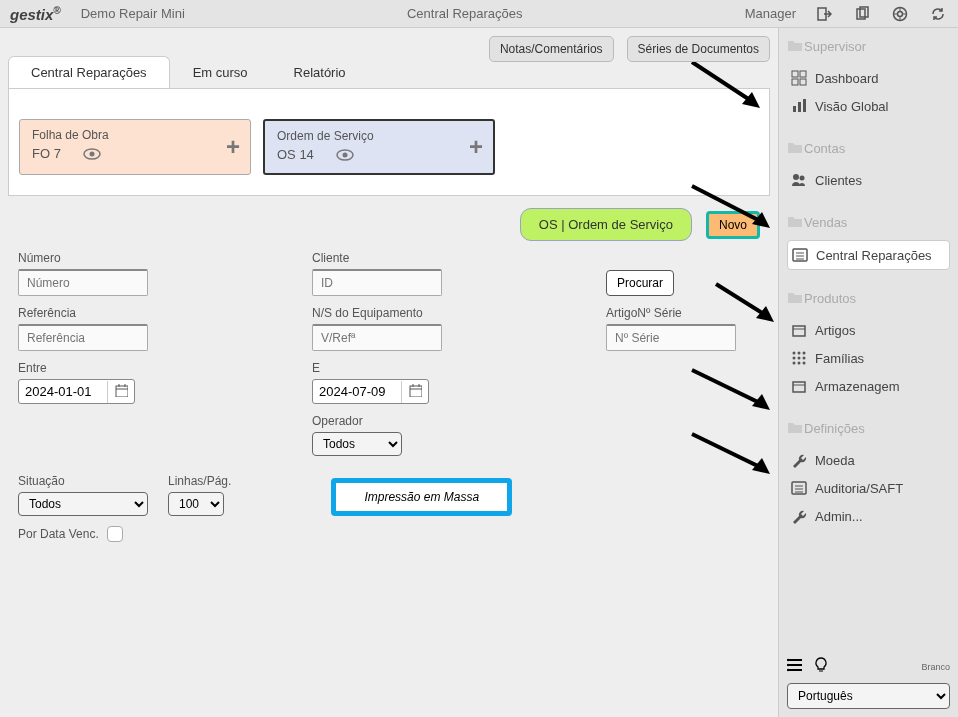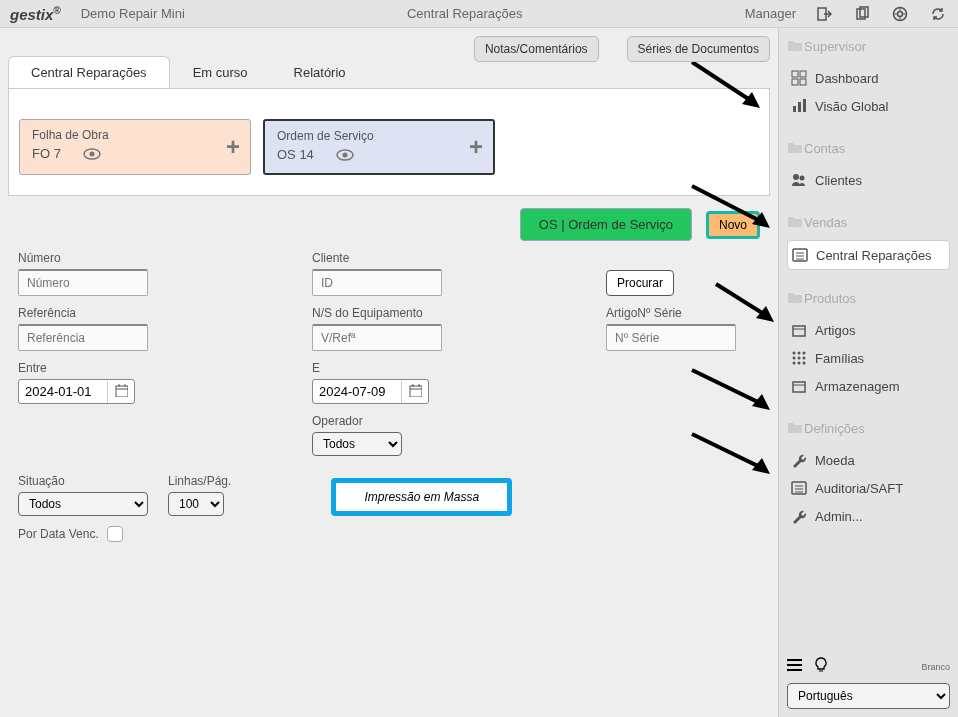--- a/index.html
+++ b/index.html
@@ -14,21 +14,21 @@
   .header-right { display: flex; align-items: center; gap: 18px; }
   .header-user { color: #666; font-size: 13px; }
   .header-icon { width: 20px; height: 20px; display: flex; align-items: center; justify-content: center; color: #555; cursor: pointer; }
   
   
   .layout { display: flex; height: calc(100% - 28px); }
   .main { flex: 1; background: #eeeeee; padding: 8px; overflow: auto; position: relative; }
   .sidebar { width: 180px; background: #e4e4e4; border-left: 1px solid #ccc; padding: 10px 8px 8px 8px; position: relative; }
   
   
-  .top-btns { display: flex; gap: 28px; justify-content: flex-end; margin-bottom: -6px; position: relative; z-index: 2; }
+  .top-btns { display: flex; gap: 13px; justify-content: flex-end; margin-bottom: -6px; position: relative; z-index: 2; }
   .top-btn { background: #e2e2e2; border: 1px solid #bbb; border-radius: 5px; padding: 5px 10px; font-size: 12px; color: #333; cursor: pointer; }
   
   
   .tabs { display: flex; border-bottom: 1px solid #ccc; background: #eeeeee; }
   .tab { padding: 8px 22px; font-size: 13px; color: #333; cursor: pointer; border: 1px solid transparent; border-bottom: none; background: transparent; border-radius: 6px 6px 0 0; }
   .tab.active { background: #fff; border-color: #ccc; }
   .tab-body { background: #fff; border: 1px solid #ccc; border-top: none; padding: 30px 10px 20px 10px; margin-bottom: 6px; }
   
   
   .cards { display: flex; gap: 12px; margin-top: 0; }
@@ -36,21 +36,21 @@
   .card.fo { background: #fde2d2; }
   .card.os { background: #dee3f4; border: 2.5px solid #333; }
   .card-title { font-size: 12px; color: #555; }
   .card-sub { font-size: 13px; color: #555; margin-top: 4px; display: flex; align-items: center; gap: 22px; }
   .card-plus { position: absolute; right: 10px; top: 50%; transform: translateY(-50%); font-size: 24px; font-weight: bold; color: #777; }
   .eye { width:18px; height:12px; display:inline-block; }
   
   
   .form-band { background: #eeeeee; padding:  6px 10px 14px 10px; }
   .pill-row { display: flex; justify-content: flex-end; align-items: center; gap: 14px; margin-bottom: 10px; }
-  .pill { background: #22c55e; border: 1px solid #9aa2c6; border-radius: 4px; padding: 8px 18px; font-size: 13px; color: #333; }
+  .pill { background: #bef264; border: 1px solid #9aa2c6; border-radius: 11px; padding: 8px 18px; font-size: 13px; color: #333; }
   .btn-novo { background: #fdba74; border: 3px solid #14b8a6; border-radius: 4px; padding: 4px 10px; font-size: 12px; cursor: pointer; }
   
   .form-grid { display: grid; grid-template-columns: 280px 280px 1fr; gap: 10px 14px; }
   .fld-label { font-size: 12px; color: #555; margin-bottom: 4px; display: block; }
   .fld-input { border: 1px solid #aaa; border-top: 2px solid #888; background: #fafafa; padding: 5px 8px; font-size: 12px; color: #666; width: 130px; border-radius: 2px; }
   .date-wrap { display: inline-flex; align-items: center; border: 1px solid #888; background: #fff; border-radius: 3px; }
   .date-wrap input { border: none; background: transparent; padding: 4px 6px; font-size: 13px; width: 88px; }
   .date-wrap .cal { padding: 2px 6px; border-left: 1px solid #ccc; }
   .select { border: 1px solid #666; border-radius: 4px; padding: 3px 6px; font-size: 12px; background: #f4f4f4; }
   .btn-procurar { background: #fff; border: 1px solid #555; border-radius: 4px; padding: 5px 10px; font-size: 12px; cursor: pointer; }

